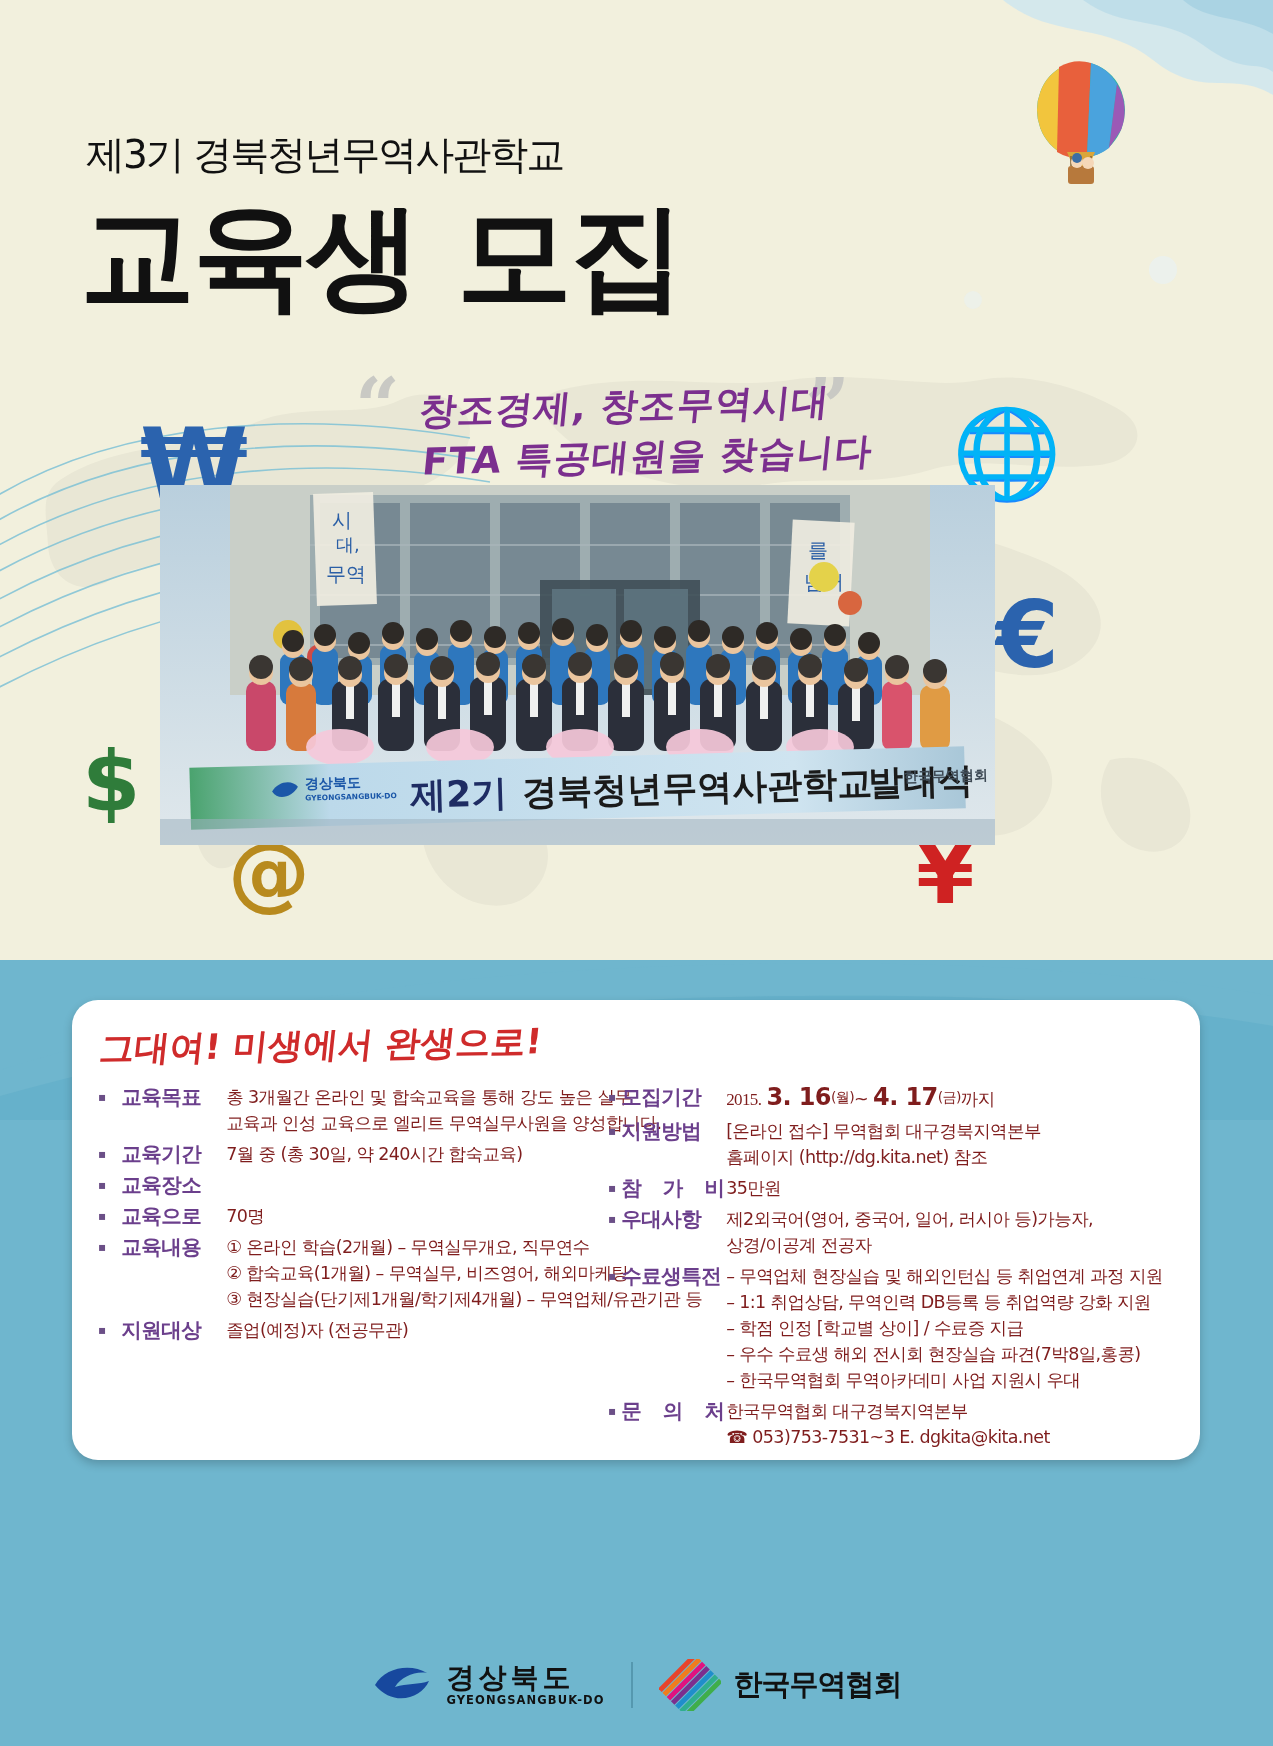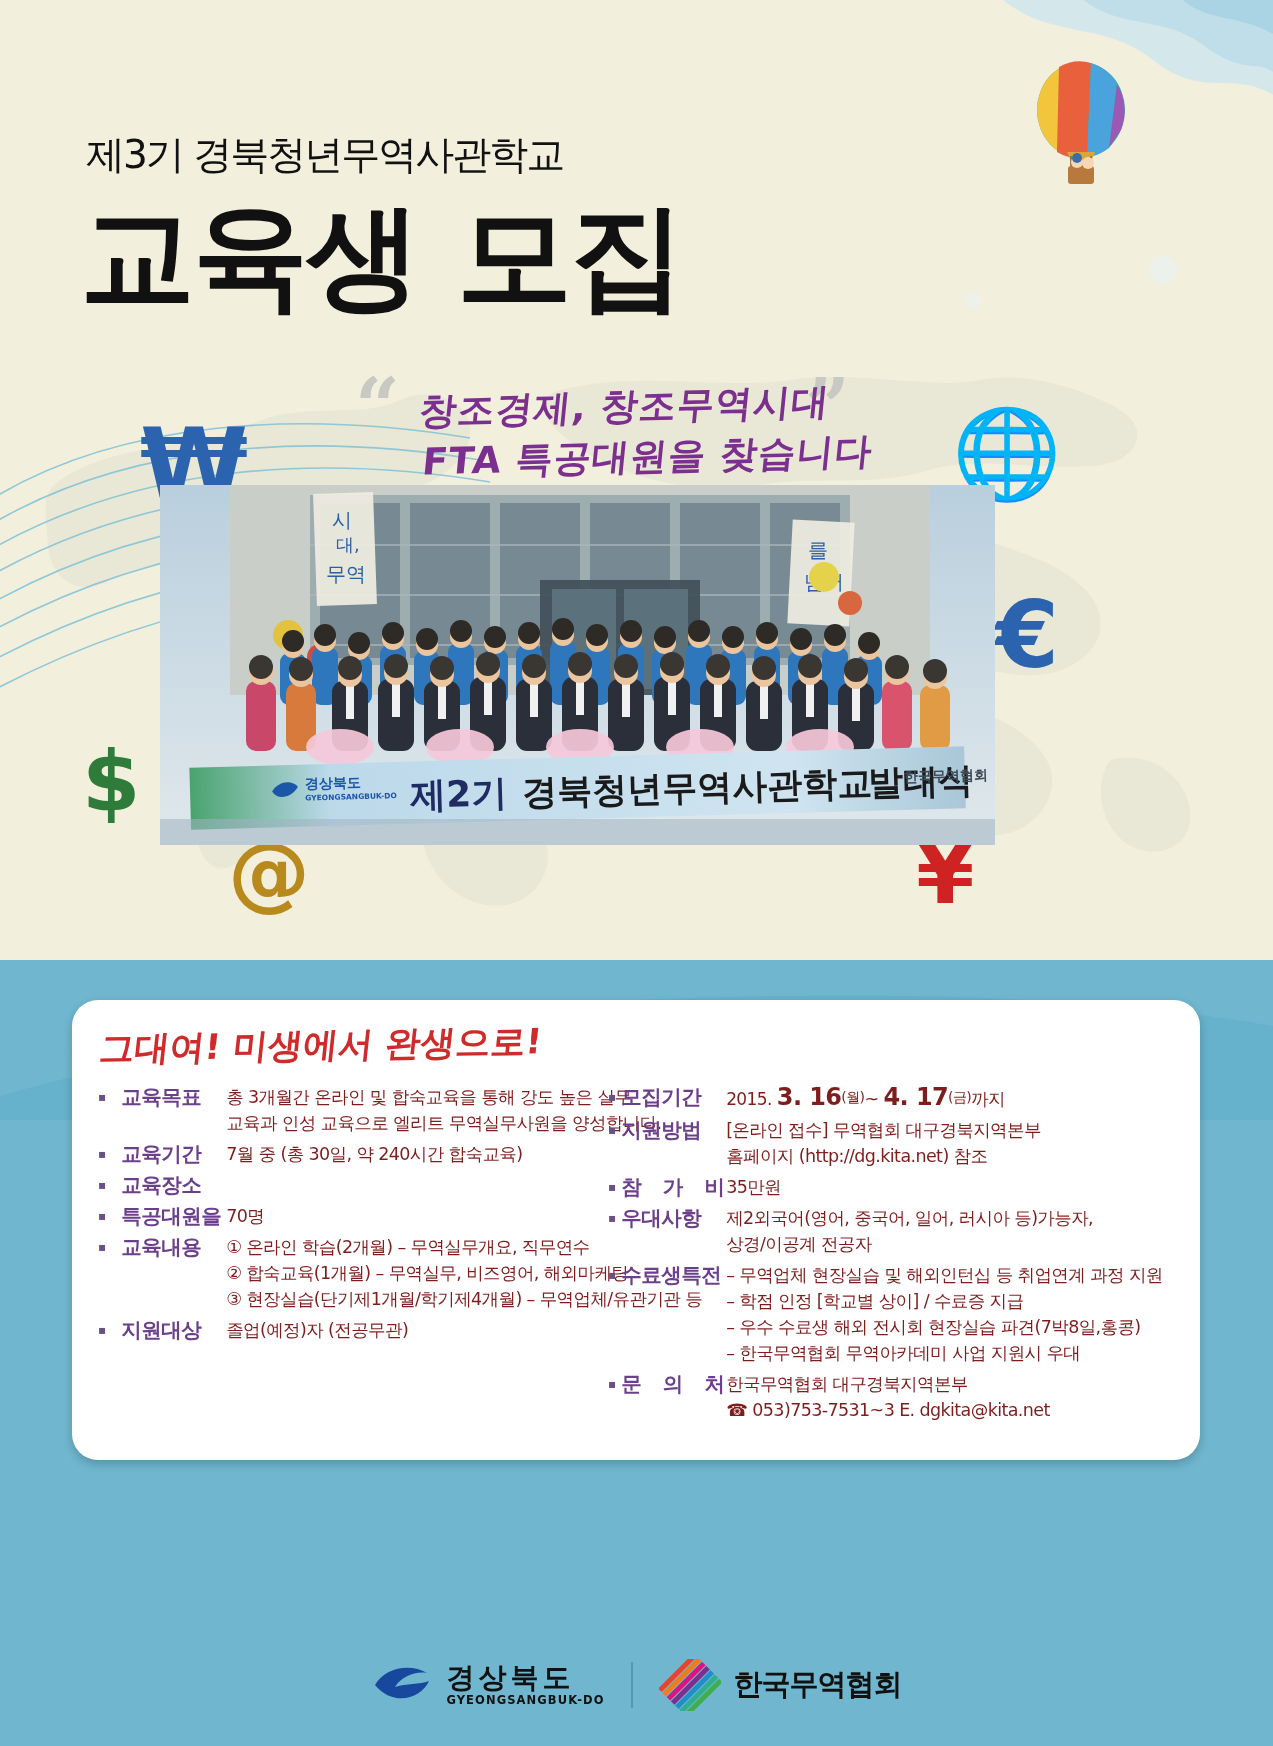--- a/index.html
+++ b/index.html
@@ -98,21 +98,21 @@
   .col-right .lbl { width:101px; }
   .lbl.spaced { letter-spacing:7px; }
   .val {
     color:#7f1d1d; font-size:17.5px; line-height:26px; flex:1 1 auto;
     letter-spacing:-0.6px; padding-left:4px;
   }
   .val .ln { display:block; white-space:nowrap; }
 
   .period .big { font-size:24px; font-weight:bold; }
   .period .sup { font-size:14px; vertical-align:3px; }
-  .period .yr  { font-size:17px; }
+  .period .yr  { font-size:17px;font-family:Liberation Serif, serif; }
 
   
   .footer {
     position:absolute; left:0; top:1640px; width:1273px; height:90px;
     display:flex; align-items:center; justify-content:center; gap:26px;
   }
   .logo-grp { display:flex; align-items:center; gap:13px; }
   .logo-txt-main {
     font-size:28px; font-weight:bold; color:#111; letter-spacing:4px; line-height:1.05;
   }
@@ -436,21 +436,21 @@
         <span class="val">
           <span class="ln">7월 중 (총 30일, 약 240시간 합숙교육)</span>
         </span>
       </div>
       <div class="row">
         <span class="bullet">▪</span>
         <span class="lbl">교육장소</span>
       </div>
       <div class="row">
         <span class="bullet">▪</span>
-        <span class="lbl">특공대원을</span>
+        <span class="lbl">교육으로</span>
         <span class="val">
           <span class="ln">70명</span>
         </span>
       </div>
       <div class="row">
         <span class="bullet">▪</span>
         <span class="lbl">교육내용</span>
         <span class="val">
           <span class="ln">① 온라인 학습(2개월) – 무역실무개요, 직무연수</span>
           <span class="ln">② 합숙교육(1개월) – 무역실무, 비즈영어, 해외마케팅</span>
@@ -494,20 +494,21 @@
         <span class="val">
           <span class="ln">제2외국어(영어, 중국어, 일어, 러시아 등)가능자,</span>
           <span class="ln">상경/이공계 전공자</span>
         </span>
       </div>
       <div class="row">
         <span class="bullet">▪</span>
         <span class="lbl">수료생특전</span>
         <span class="val">
           <span class="ln">– 무역업체 현장실습 및 해외인턴십 등 취업연계 과정 지원</span>
+          <span class="ln">– 1:1 취업상담, 무역인력 DB등록 등 취업역량 강화 지원</span>
           <span class="ln">– 학점 인정 [학교별 상이] / 수료증 지급</span>
           <span class="ln">– 우수 수료생 해외 전시회 현장실습 파견(7박8일,홍콩)</span>
           <span class="ln">– 한국무역협회 무역아카데미 사업 지원시 우대</span>
         </span>
       </div>
       <div class="row">
         <span class="bullet">▪</span>
         <span class="lbl spaced">문 의 처</span>
         <span class="val">
           <span class="ln">한국무역협회 대구경북지역본부</span>

